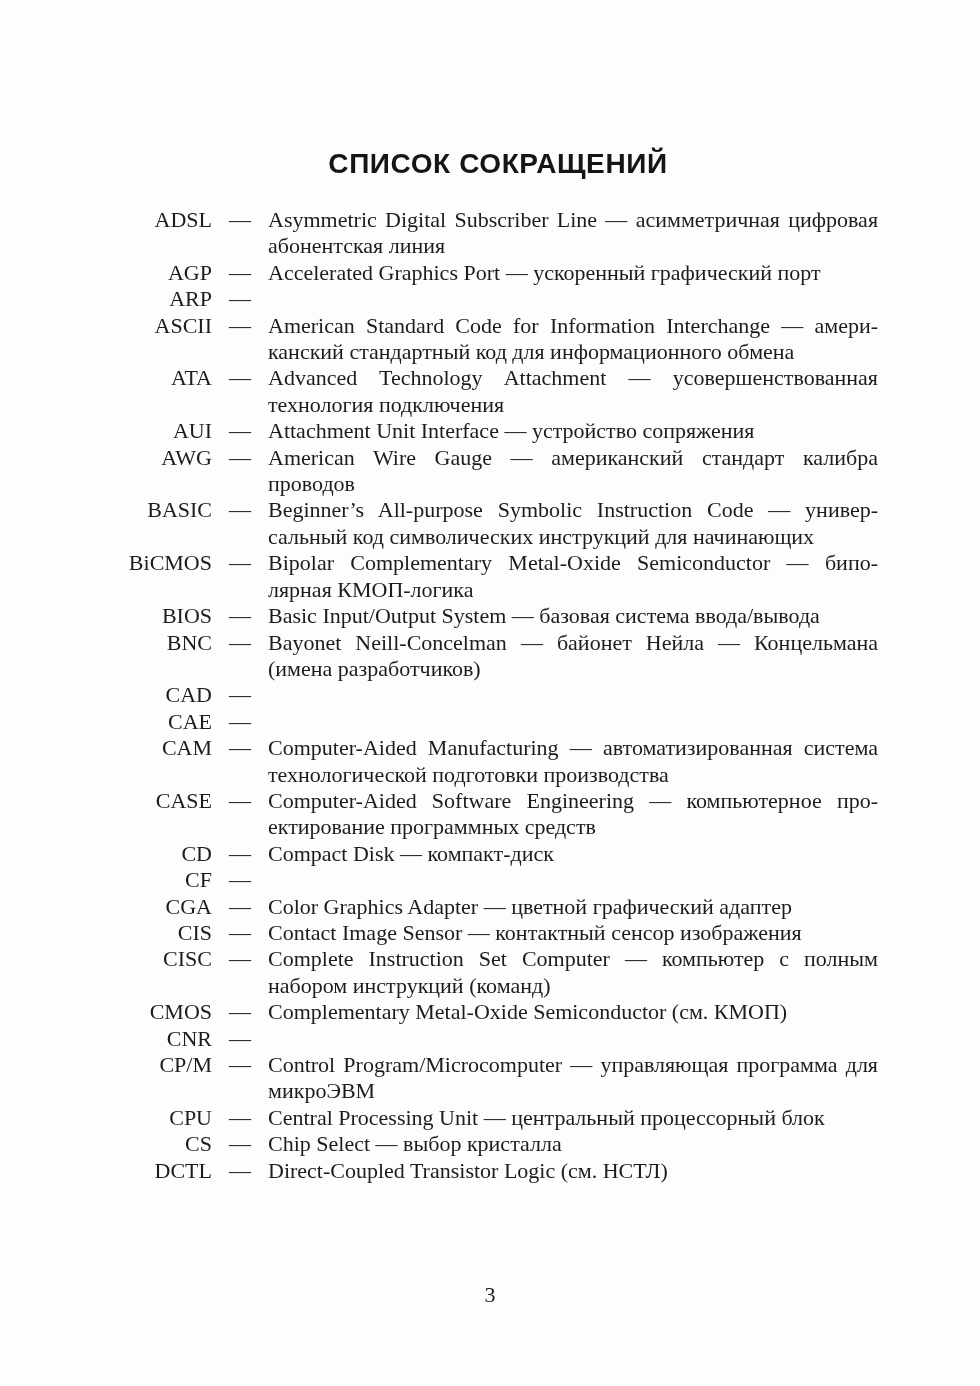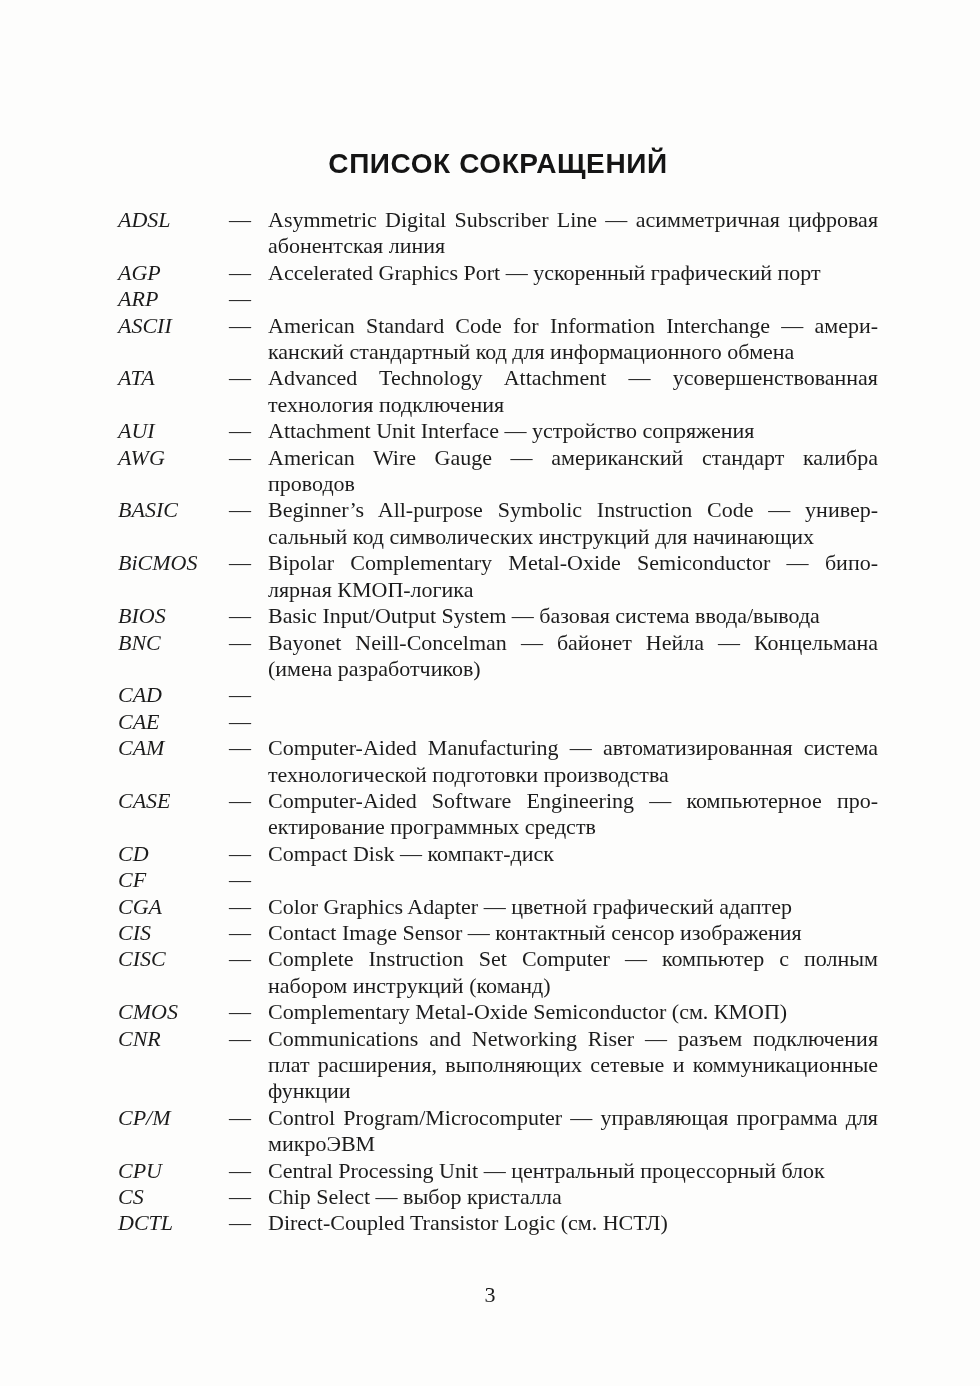--- a/index.html
+++ b/index.html
@@ -33,22 +33,21 @@
   .entries { width: 760px; }
   .entry {
     display: flex;
     font-size: 22px;
     line-height: 26.4px;
     color: #1c1c1c;
   }
   .abbr {
     flex: none;
     width: 94px;
-    text-align: left;
-    font-style: italic;
+    text-align: right;
     white-space: nowrap;
   }
   .dashcol {
     flex: none;
     width: 56px;
     text-align: center;
   }
   .text {
     flex: 1 1 auto;
     text-align: justify;
@@ -190,21 +189,20 @@
 
   <div class="entry">
     <span class="abbr">CMOS</span>
     <span class="dashcol">—</span>
     <span class="text"><span class="en">Complementary Metal-Oxide Semiconductor</span><span class="sep"> </span><span class="ru">(см. КМОП)</span></span>
   </div>
 
   <div class="entry">
     <span class="abbr">CNR</span>
     <span class="dashcol">—</span>
-    <span class="text"><span class="en">Communications and Networking Riser</span><span class="sep"> — </span><span class="ru">разъем подключе­ния плат расширения, выполняющих сетевые и коммуника­ционные функции</span></span>
   </div>
 
   <div class="entry">
     <span class="abbr">CP/M</span>
     <span class="dashcol">—</span>
     <span class="text"><span class="en">Control Program/Microcomputer</span><span class="sep"> — </span><span class="ru">управляющая программа для микроЭВМ</span></span>
   </div>
 
   <div class="entry">
     <span class="abbr">CPU</span>

